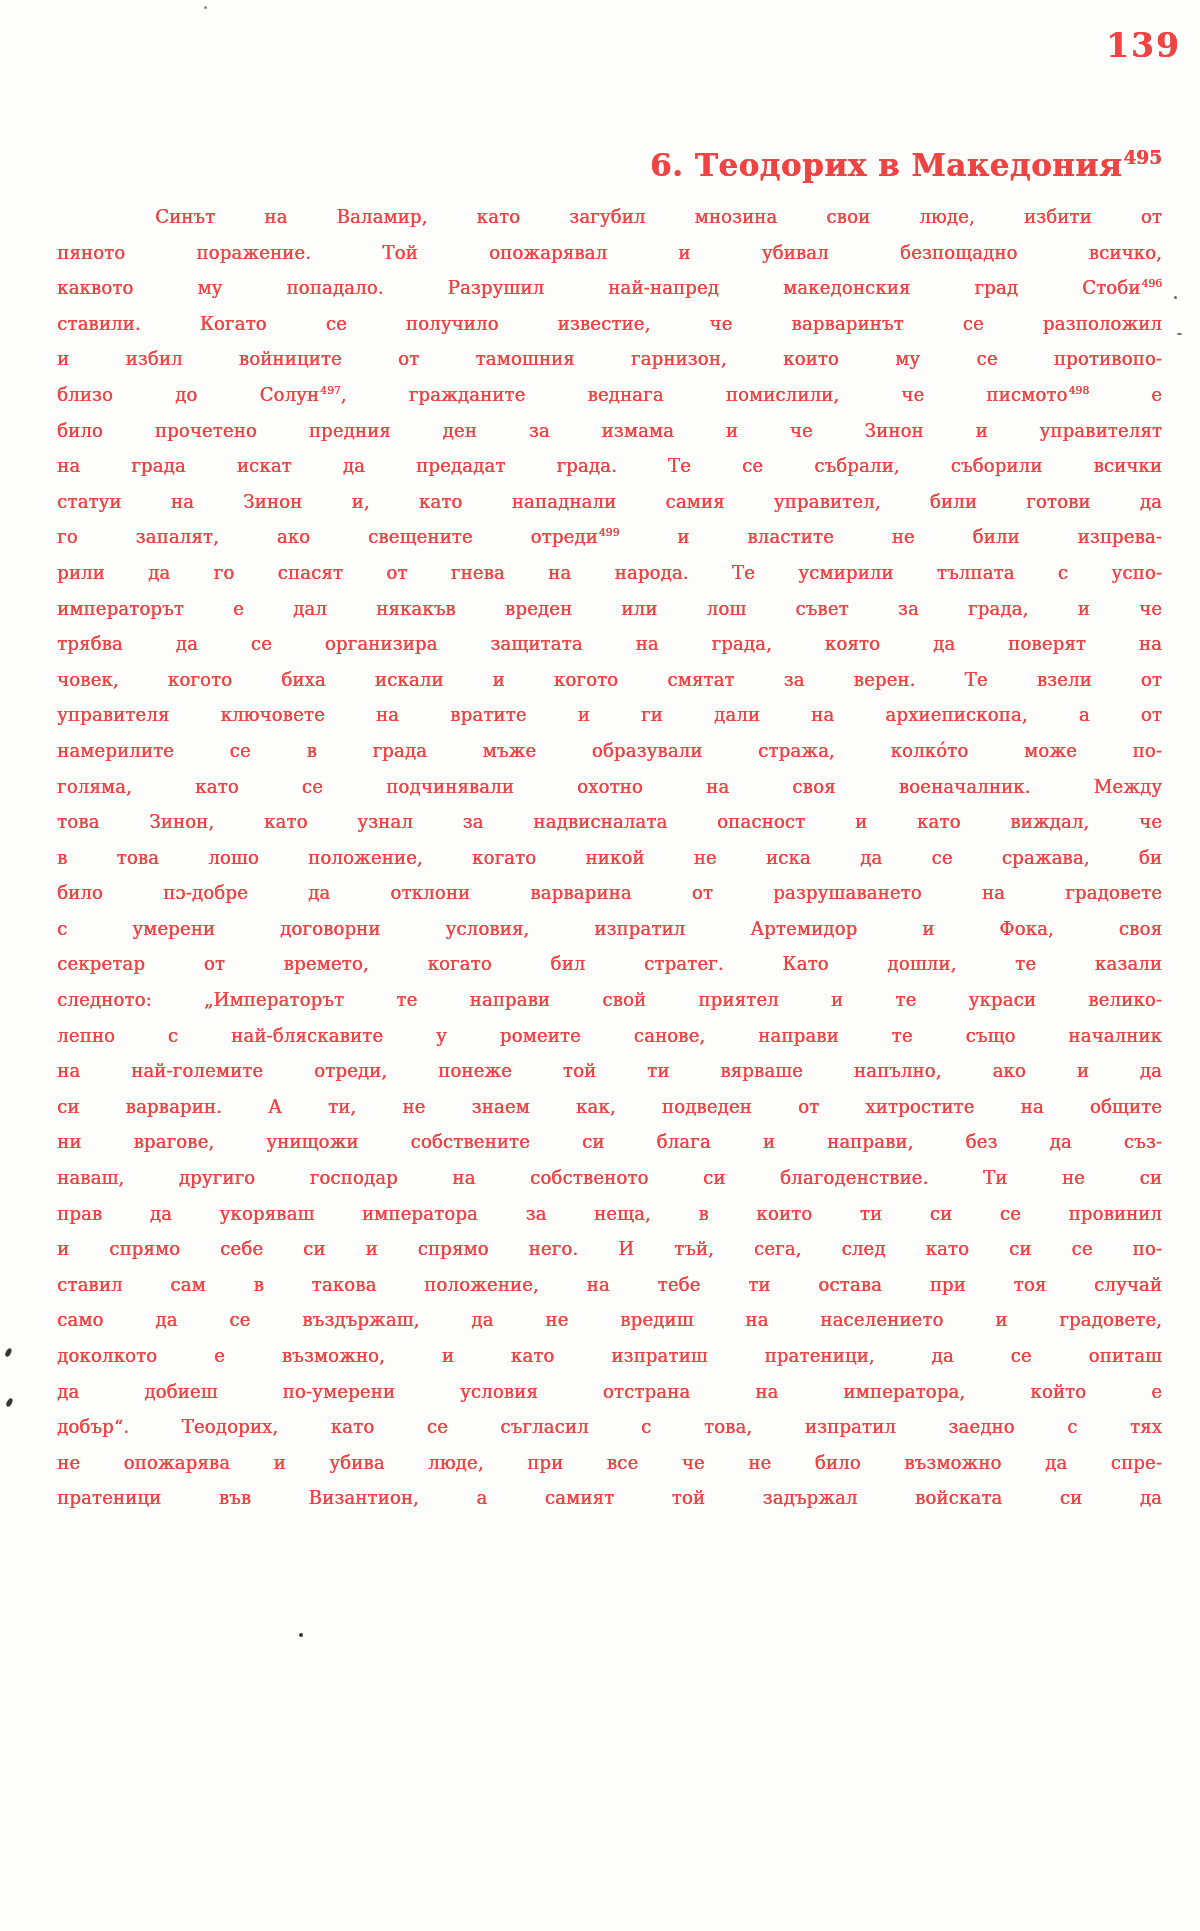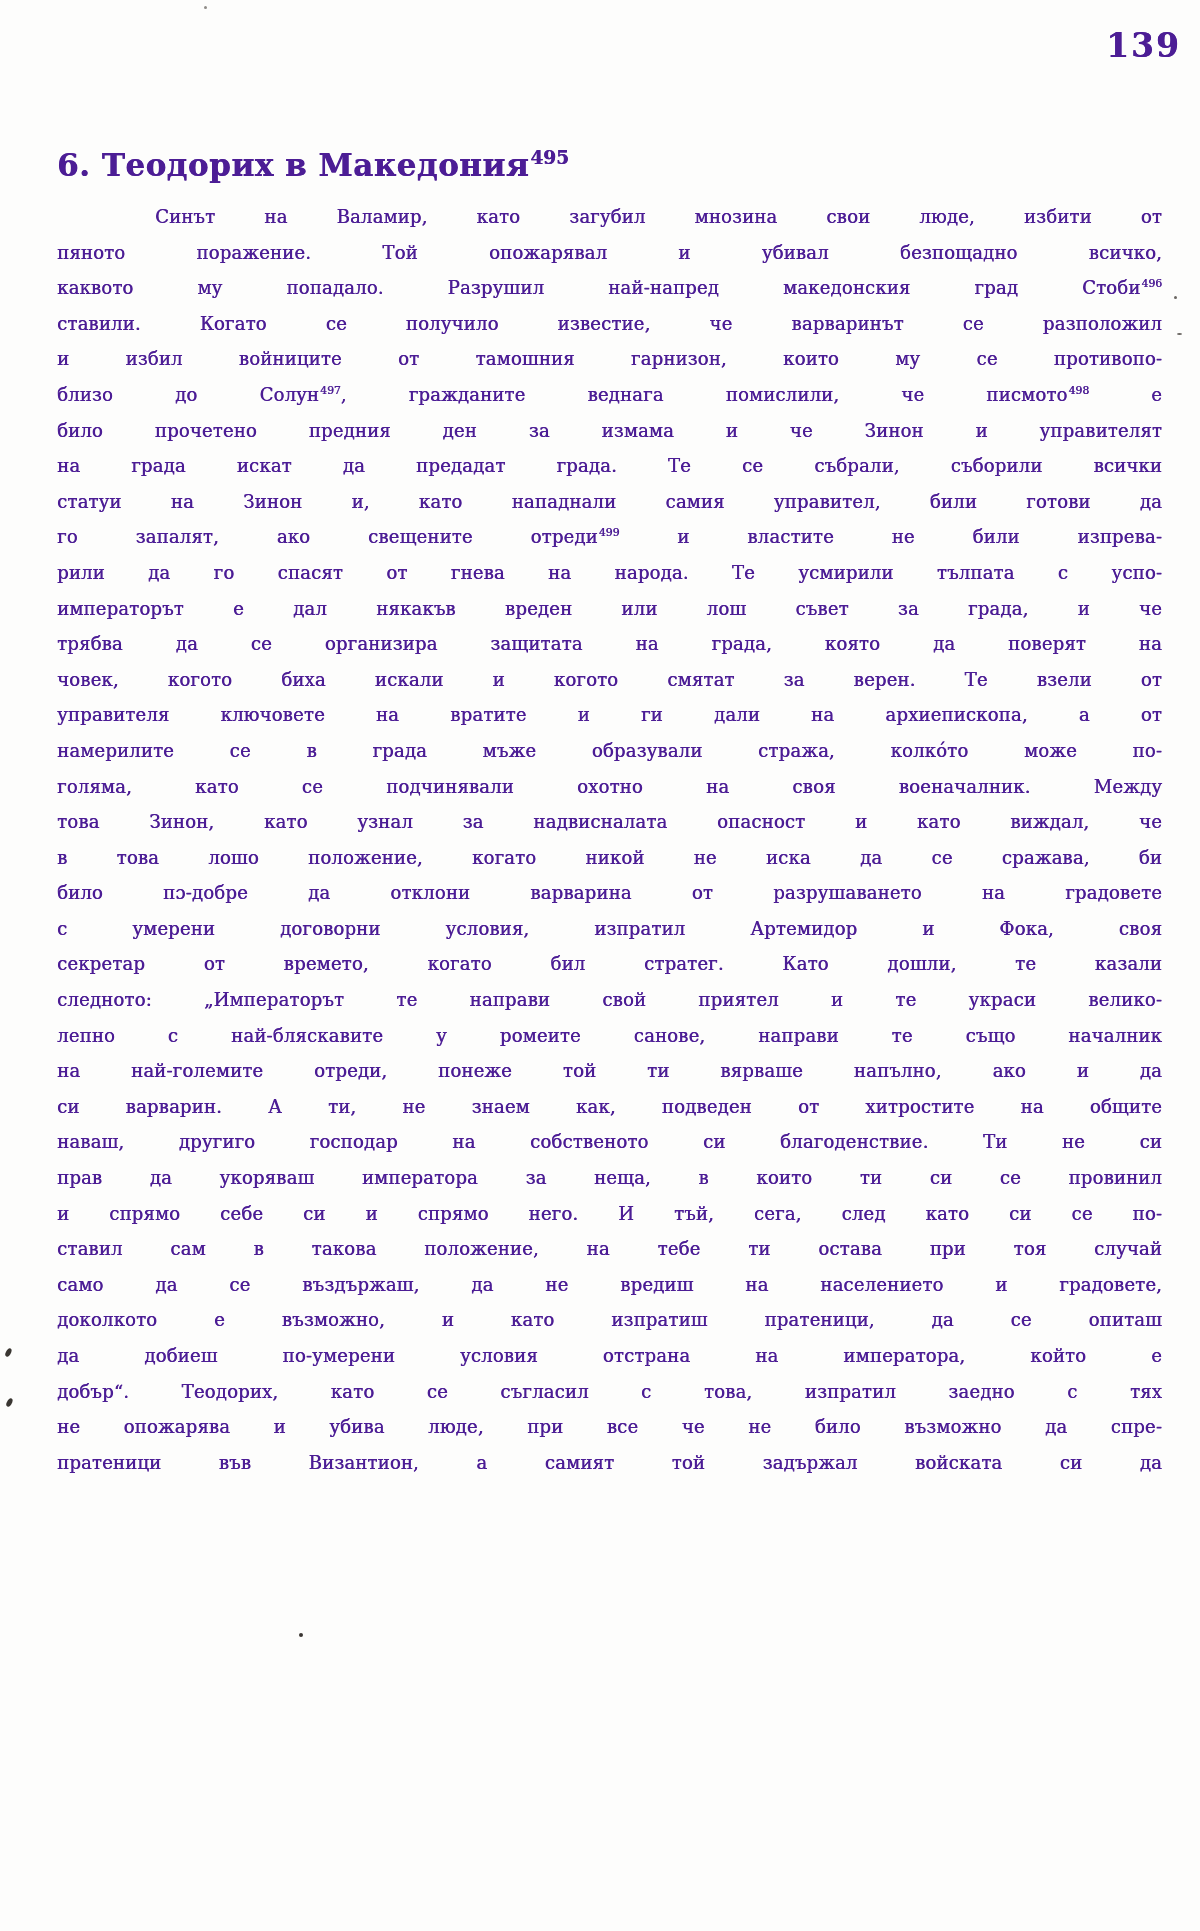--- a/index.html
+++ b/index.html
@@ -7,37 +7,37 @@
     padding: 0;
     background: #ffffff;
   }
   .page {
     position: relative;
     width: 1200px;
     height: 1931px;
     background: #fdfdfc;
     overflow: hidden;
     font-family: "DejaVu Serif", "Liberation Serif", serif;
-    color: #4c1d95;
+    color: #ef4444;
   }
   .page-number {
     position: absolute;
     top: 26px;
     left: 1106px;
     font-size: 33px;
     font-weight: 700;
     letter-spacing: 2px;
     text-shadow: 0.4px 0 0 currentColor;
   }
   .heading {
     position: absolute;
     top: 126px;
     left: 57px;
     width: 1105px;
-    text-align: left;
+    text-align: right;
     font-size: 31px;
     font-weight: 700;
     letter-spacing: 0.5px;
     text-shadow: 0.5px 0 0 currentColor;
     white-space: nowrap;
   }
   .body-text {
     position: absolute;
     top: 199px;
     left: 57px;
@@ -105,20 +105,21 @@
       <div class="line">голяма, като се подчинявали охотно на своя военачалник. Между</div>
       <div class="line">това Зинон, като узнал за надвисналата опасност и като виждал, че</div>
       <div class="line">в това лошо положение, когато никой не иска да се сражава, би</div>
       <div class="line">било пɔ-добре да отклони варварина от разрушаването на градовете</div>
       <div class="line">с умерени договорни условия, изпратил Артемидор и Фока, своя</div>
       <div class="line">секретар от времето, когато бил стратег. Като дошли, те казали</div>
       <div class="line">следното: „Императорът те направи свой приятел и те украси велико-</div>
       <div class="line">лепно с най-бляскавите у ромеите санове, направи те също началник</div>
       <div class="line">на най-големите отреди, понеже той ти вярваше напълно, ако и да</div>
       <div class="line">си варварин. А ти, не знаем как, подведен от хитростите на общите</div>
+      <div class="line">ни врагове, унищожи собствените си блага и направи, без да съз-</div>
       <div class="line">наваш, другиго господар на собственото си благоденствие. Ти не си</div>
       <div class="line">прав да укоряваш императора за неща, в които ти си се провинил</div>
       <div class="line">и спрямо себе си и спрямо него. И тъй, сега, след като си се по-</div>
       <div class="line">ставил сам в такова положение, на тебе ти остава при тоя случай</div>
       <div class="line">само да се въздържаш, да не вредиш на населението и градовете,</div>
       <div class="line">доколкото е възможно, и като изпратиш пратеници, да се опиташ</div>
       <div class="line">да добиеш по-умерени условия отстрана на императора, който е</div>
       <div class="line">добър“. Теодорих, като се съгласил с това, изпратил заедно с тях</div>
       <div class="line">не опожарява и убива люде, при все че не било възможно да спре-</div>
       <div class="line">пратеници във Византион, а самият той задържал войската си да</div>

